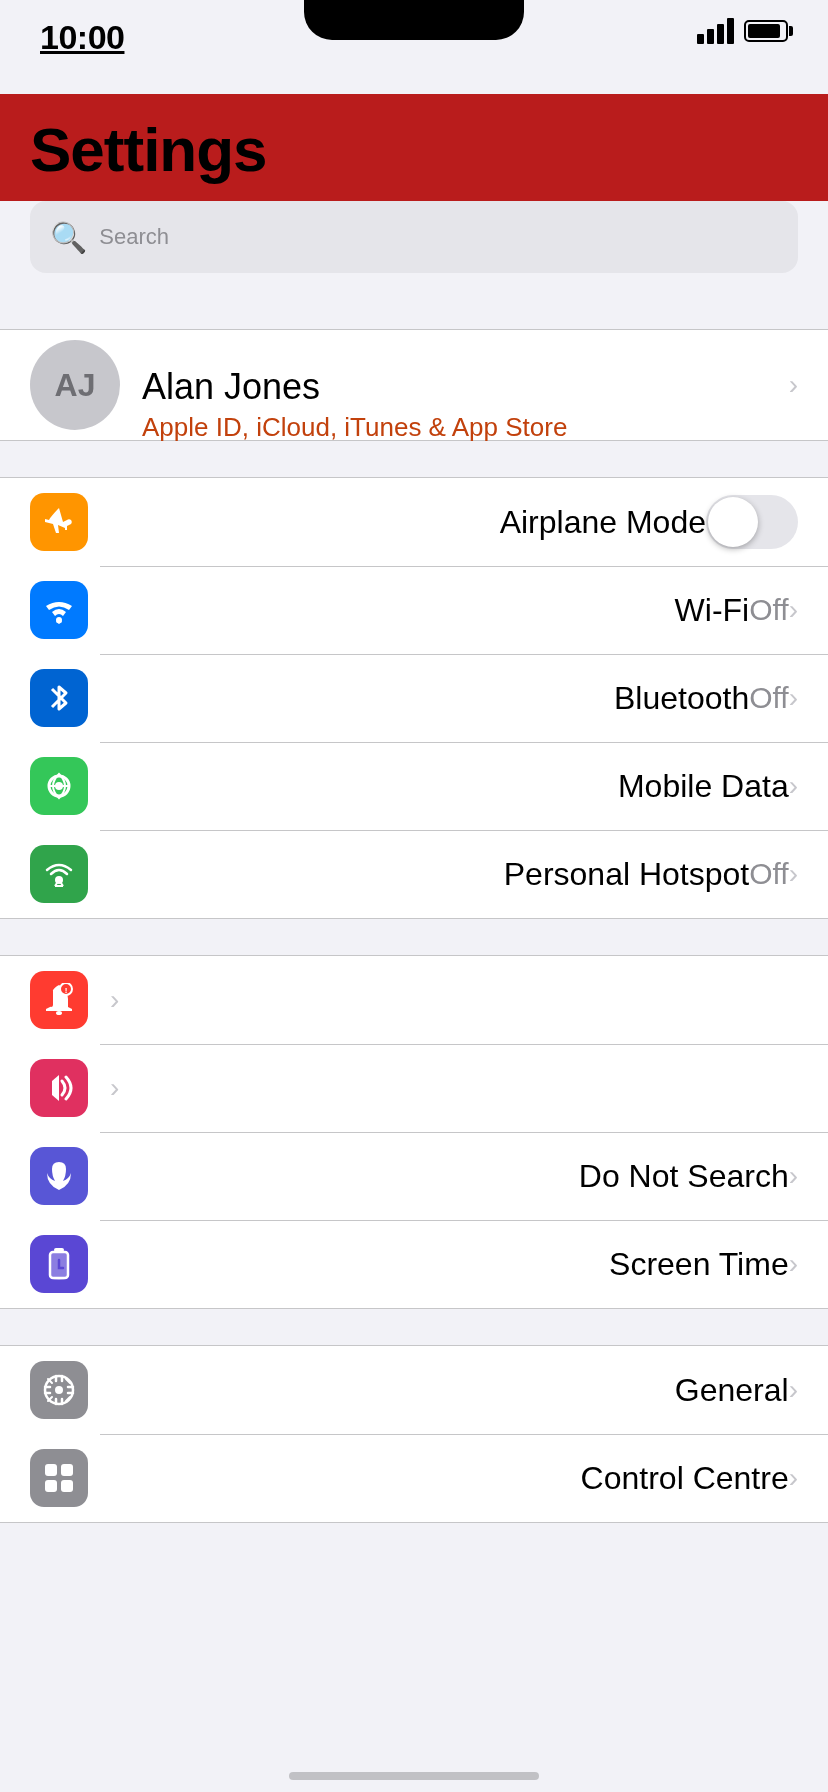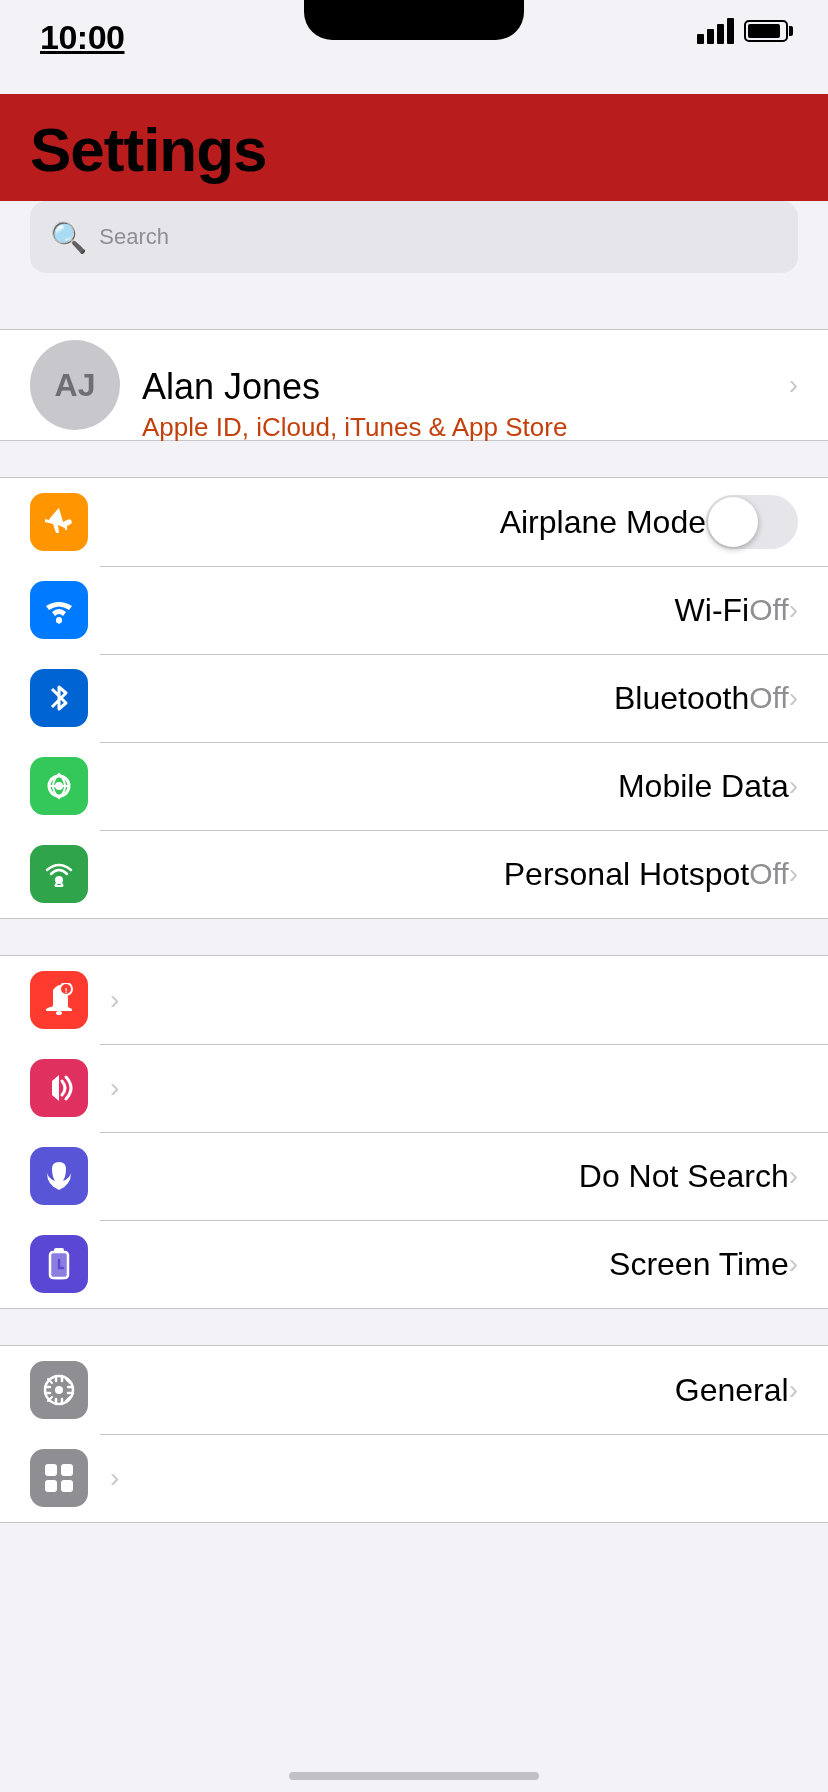--- a/index.html
+++ b/index.html
@@ -463,18 +463,19 @@
 
   <div class="settings-row">
     <div class="row-icon icon-gray">
       <svg width="34" height="34" viewBox="0 0 34 34" fill="white">
         <rect x="3" y="3" width="12" height="12" rx="3" fill="white"></rect>
         <rect x="19" y="3" width="12" height="12" rx="3" fill="white"></rect>
         <rect x="3" y="19" width="12" height="12" rx="3" fill="white"></rect>
         <rect x="19" y="19" width="12" height="12" rx="3" fill="white"></rect>
       </svg>
     </div>
+    <span class="row-label">Control Centre</span>
     <span class="chevron">›</span>
   </div>
 
 </div>
 
 <div class="home-indicator"></div>
 
 </body></html>

